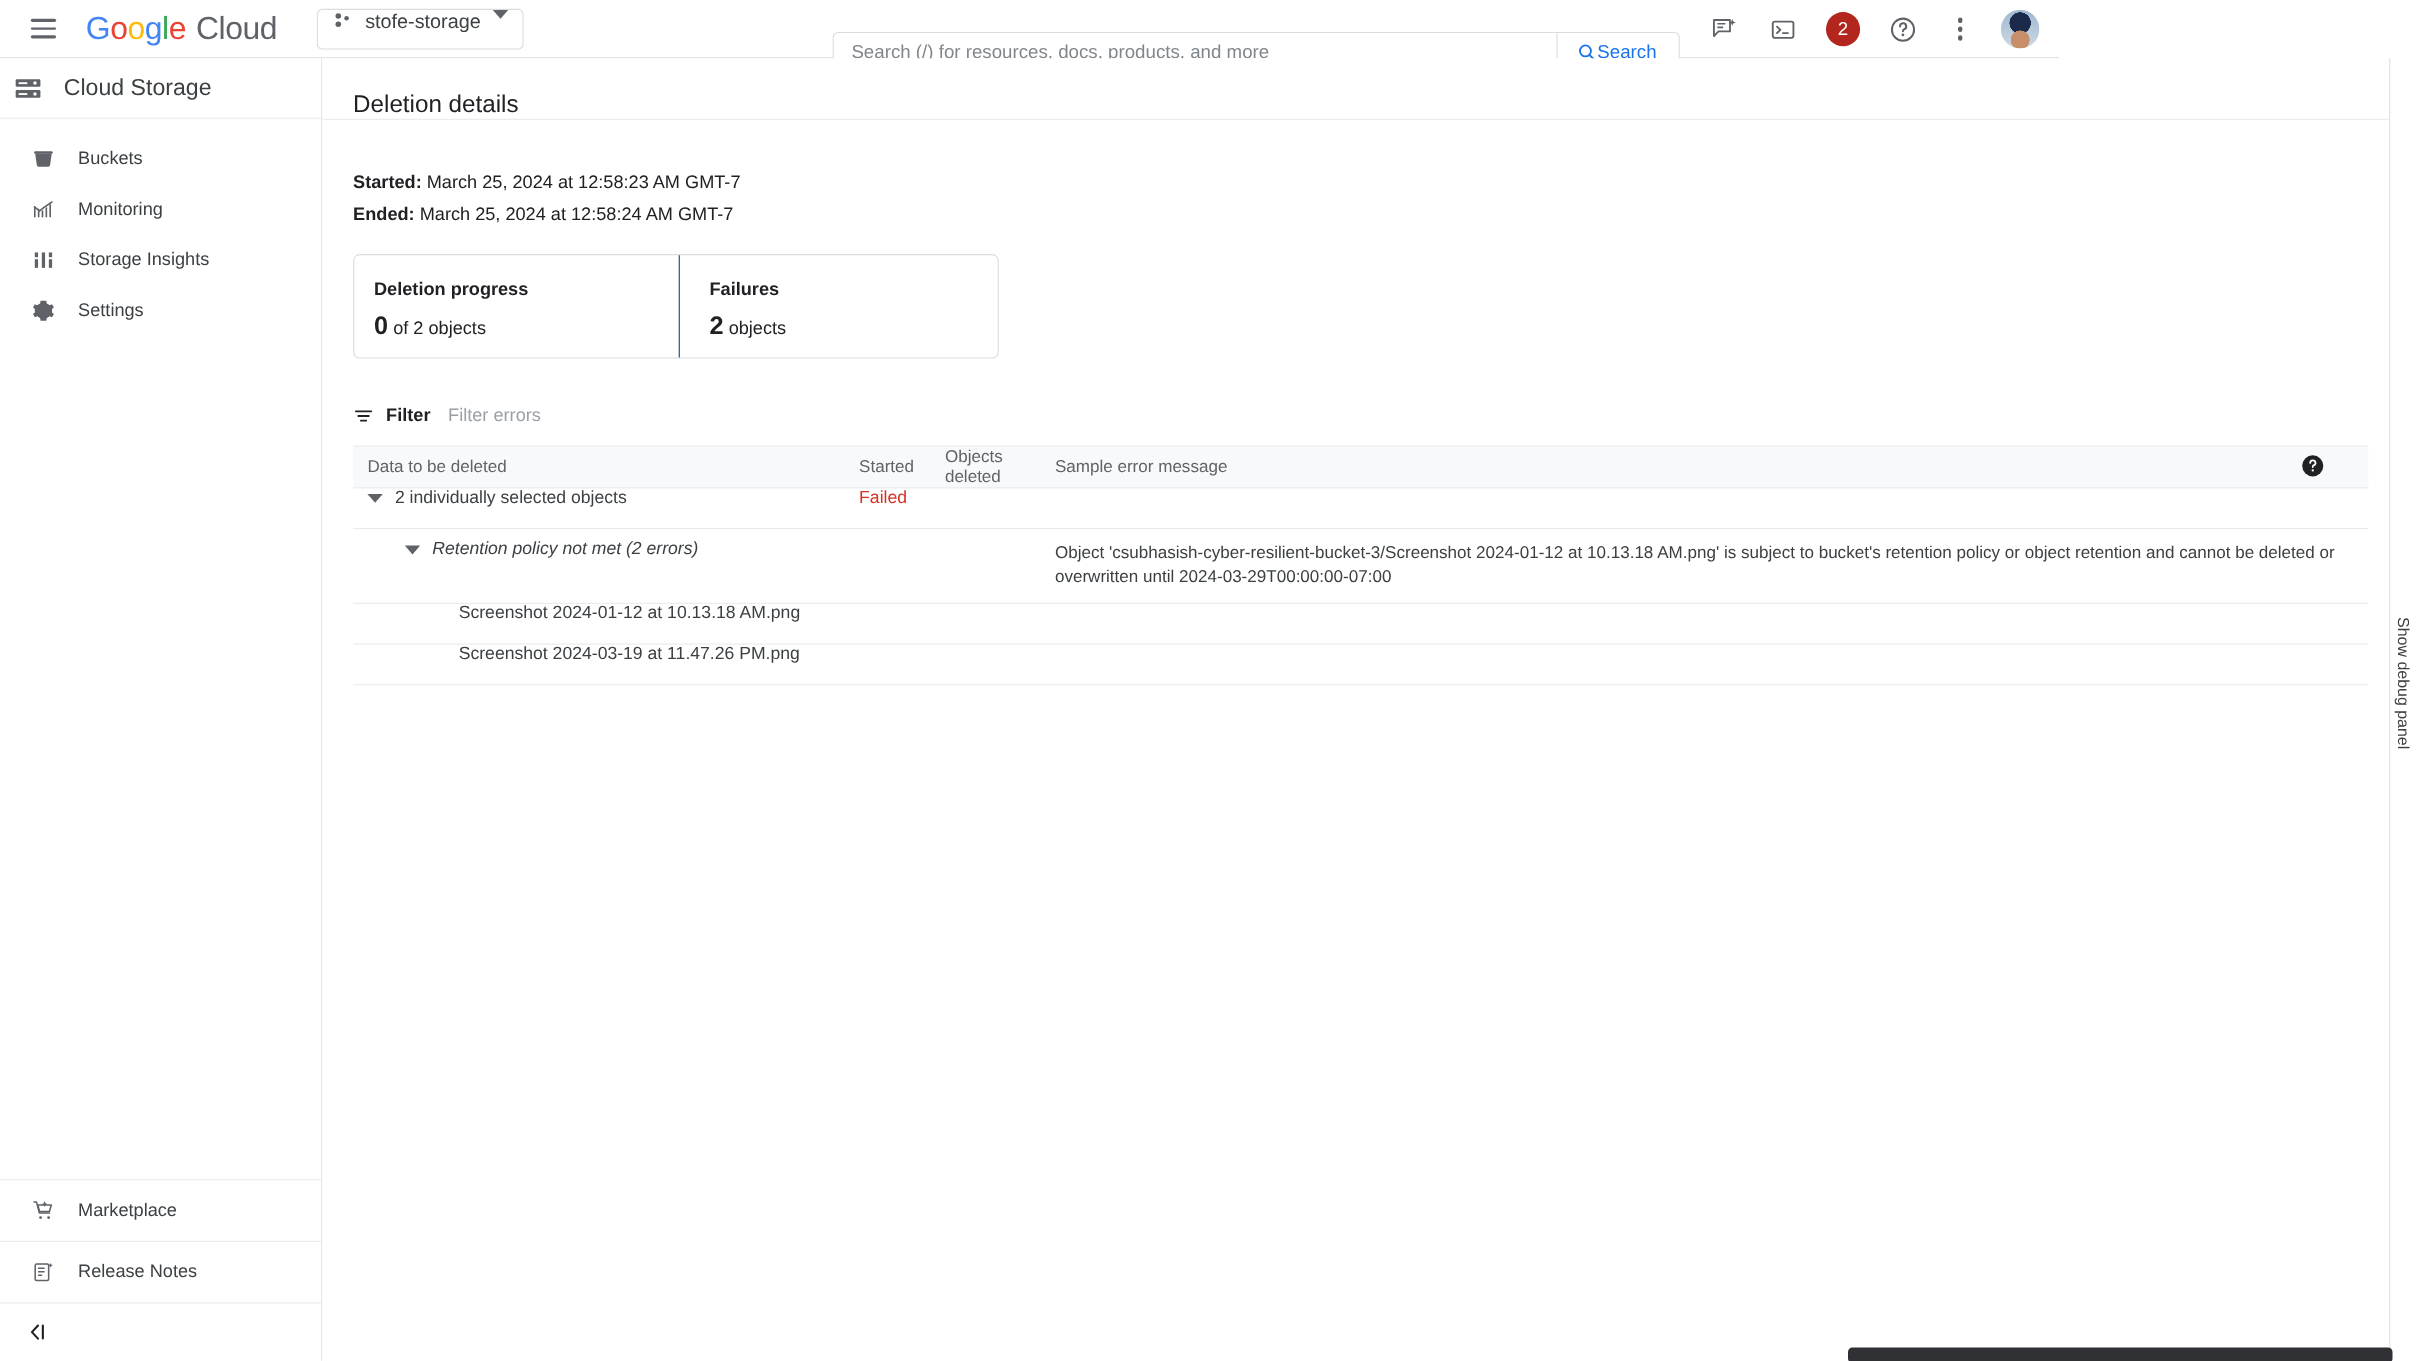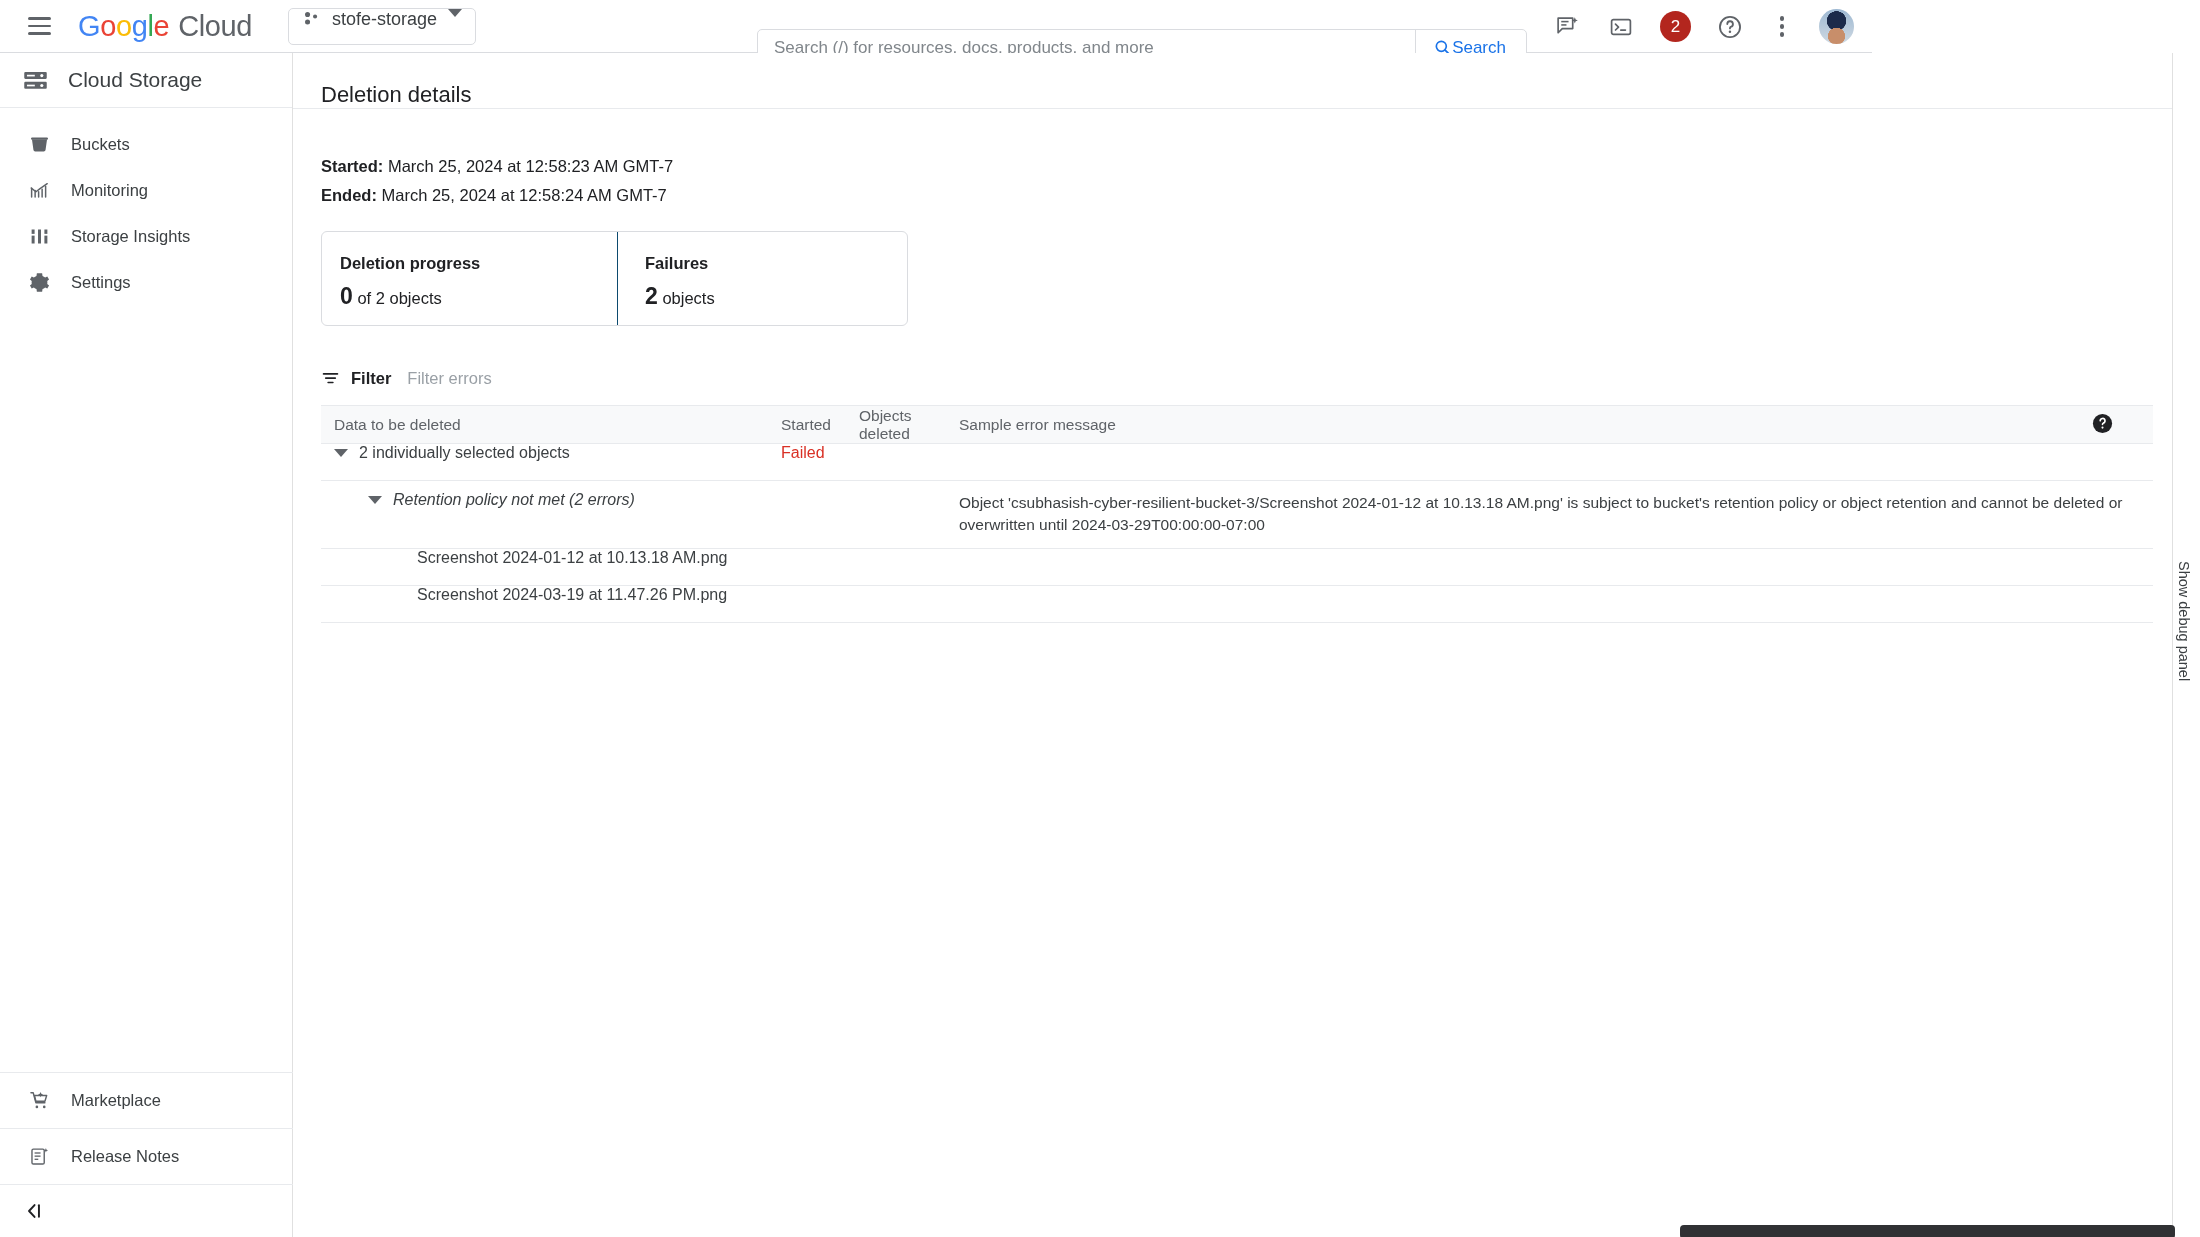--- a/index.html
+++ b/index.html
@@ -78,21 +78,21 @@
   }
 
   
   #sidebar {
     position: absolute; left: 0; top: 53px;
     width: 293px; height: 1184px;
     background: #fff; border-right: 1px solid #e0e0e0;
   }
   #product-head {
     height: 55px; display: flex; align-items: center; gap: 19px;
-    padding-left: 22px; border-bottom: 1px solid #e8eaed;
+    padding-left: 12px; border-bottom: 1px solid #e8eaed;
   }
   #product-head .ptitle { font-size: 21px; color: #3c4043; }
   .nav-list { padding-top: 13px; }
   .nav-item {
     height: 46px; display: flex; align-items: center; gap: 19px;
     padding-left: 26px; cursor: pointer; color: #3c4043; font-size: 16.5px;
   }
   .nav-ico { width: 26px; display: flex; align-items: center; justify-content: center; color: #5f6368; }
 
   #sidebar-bottom { position: absolute; bottom: 0; left: 0; width: 293px; }

